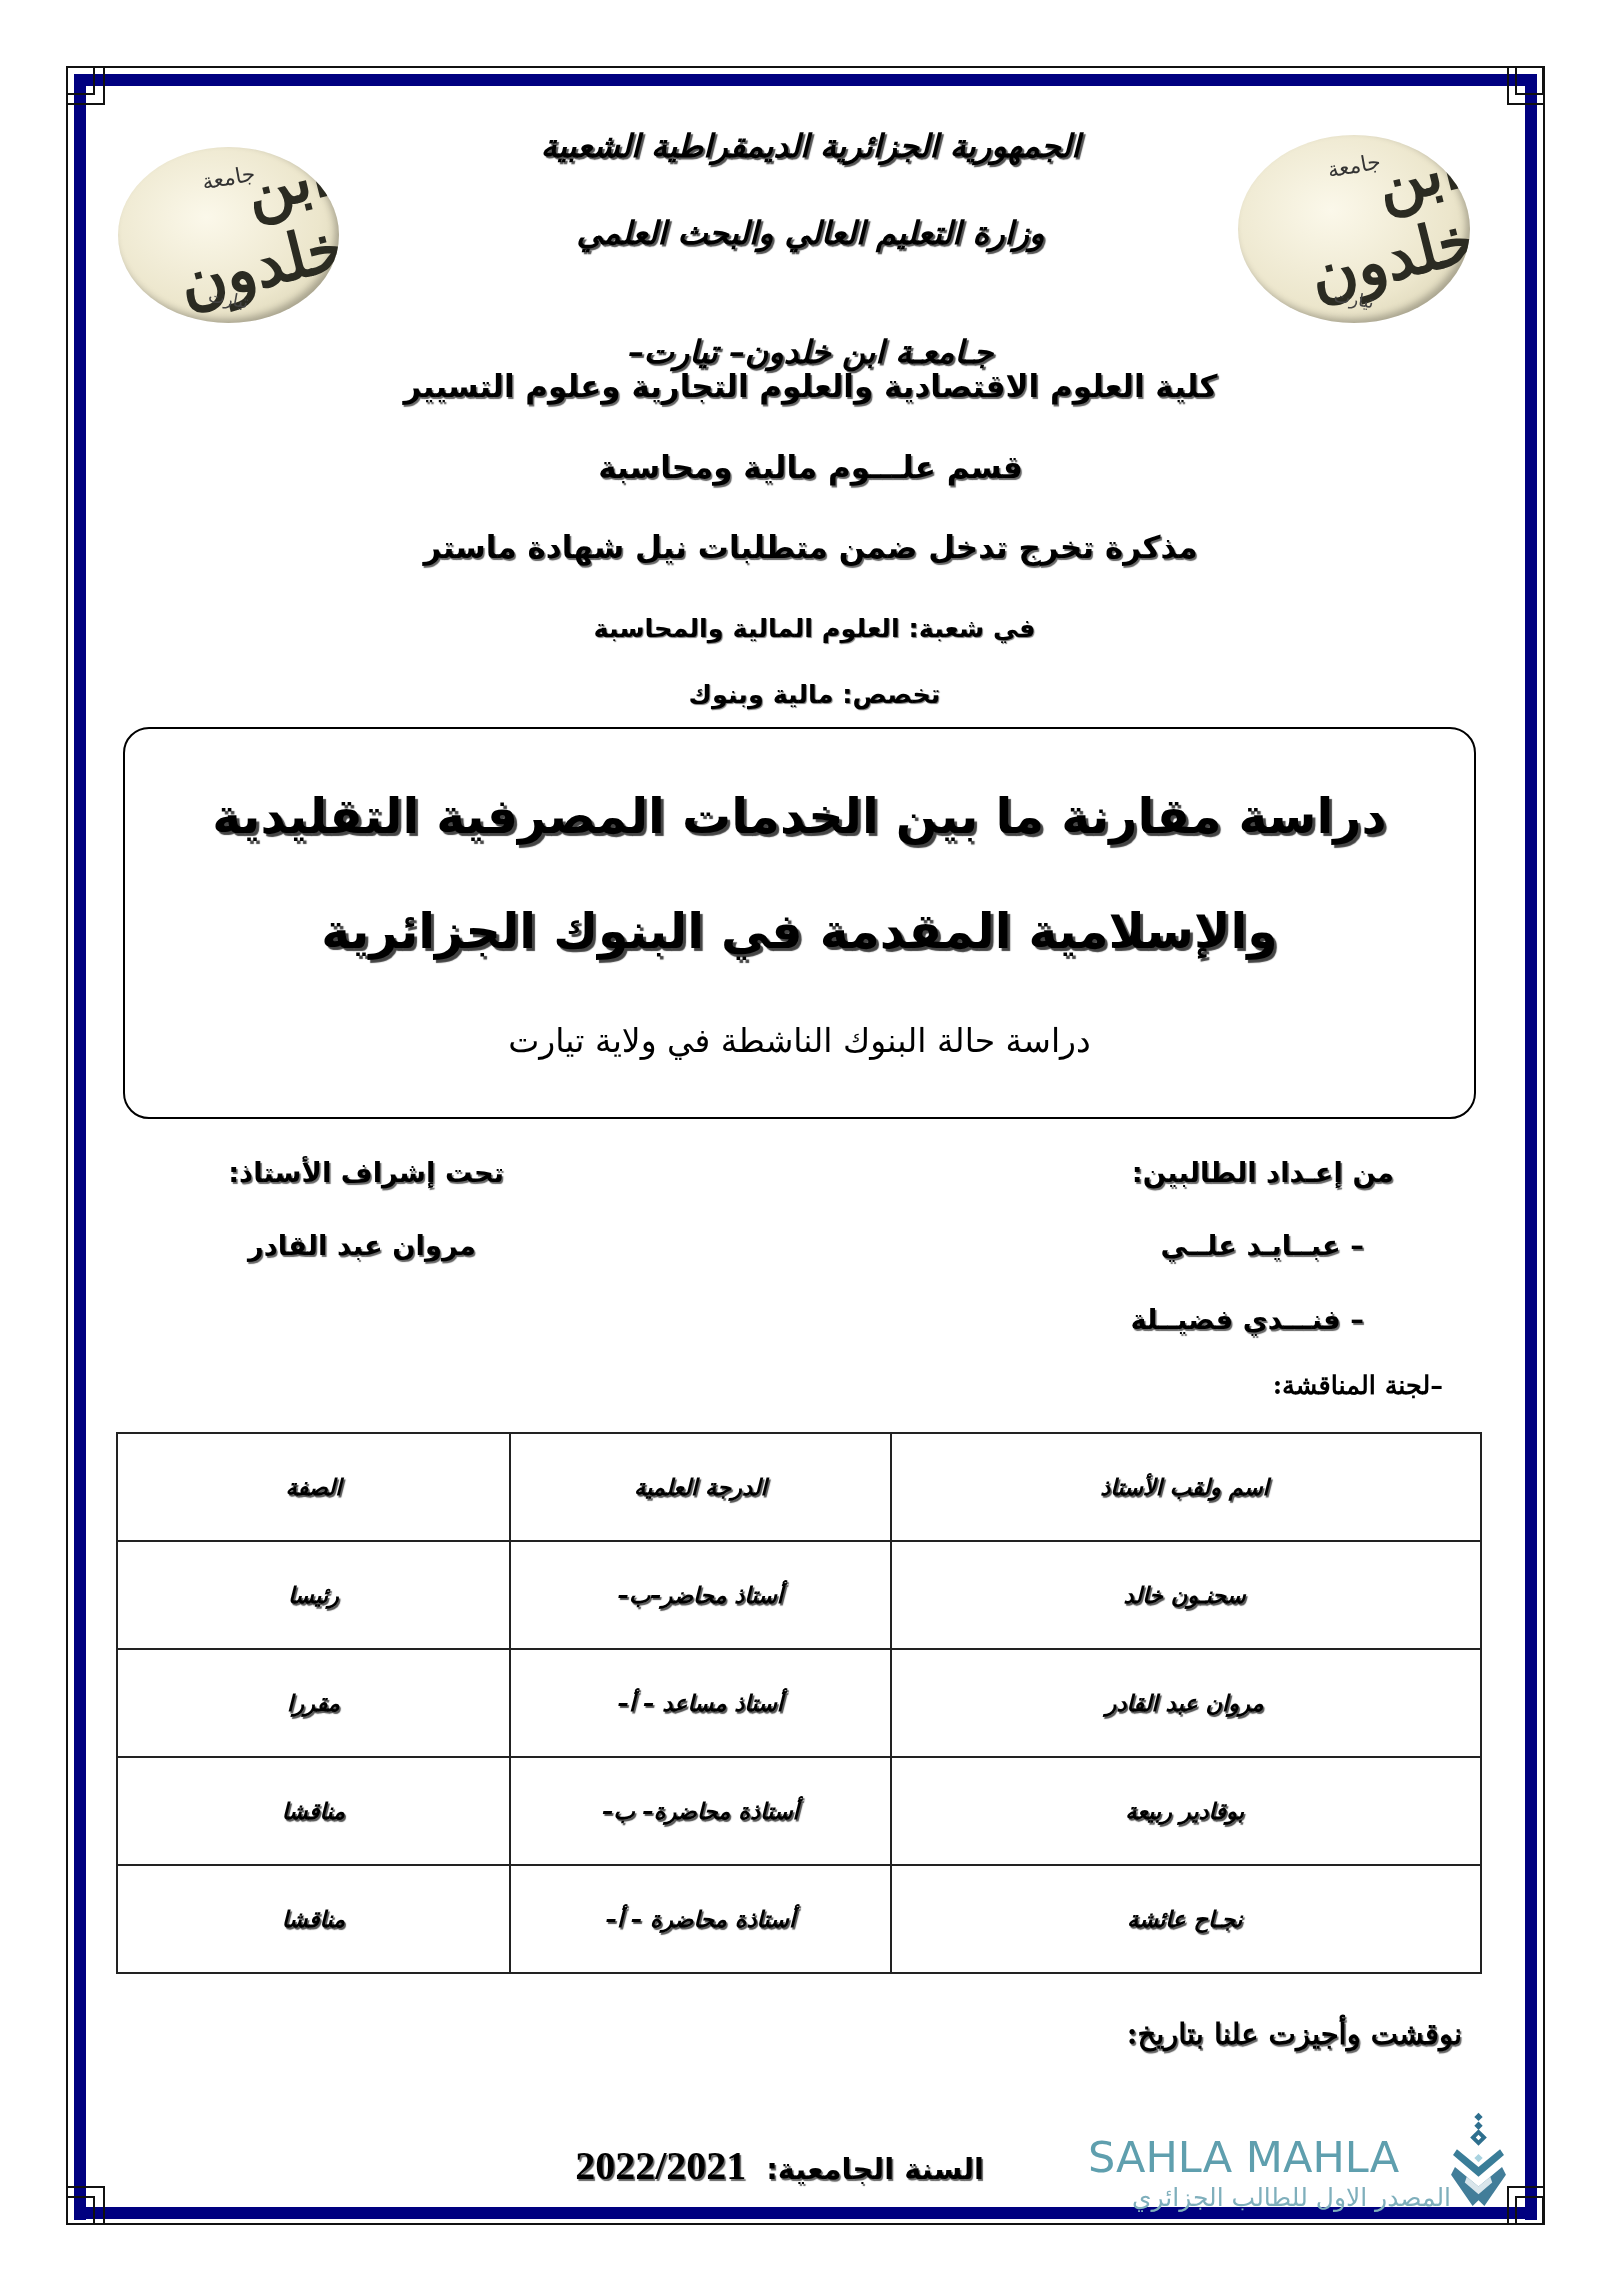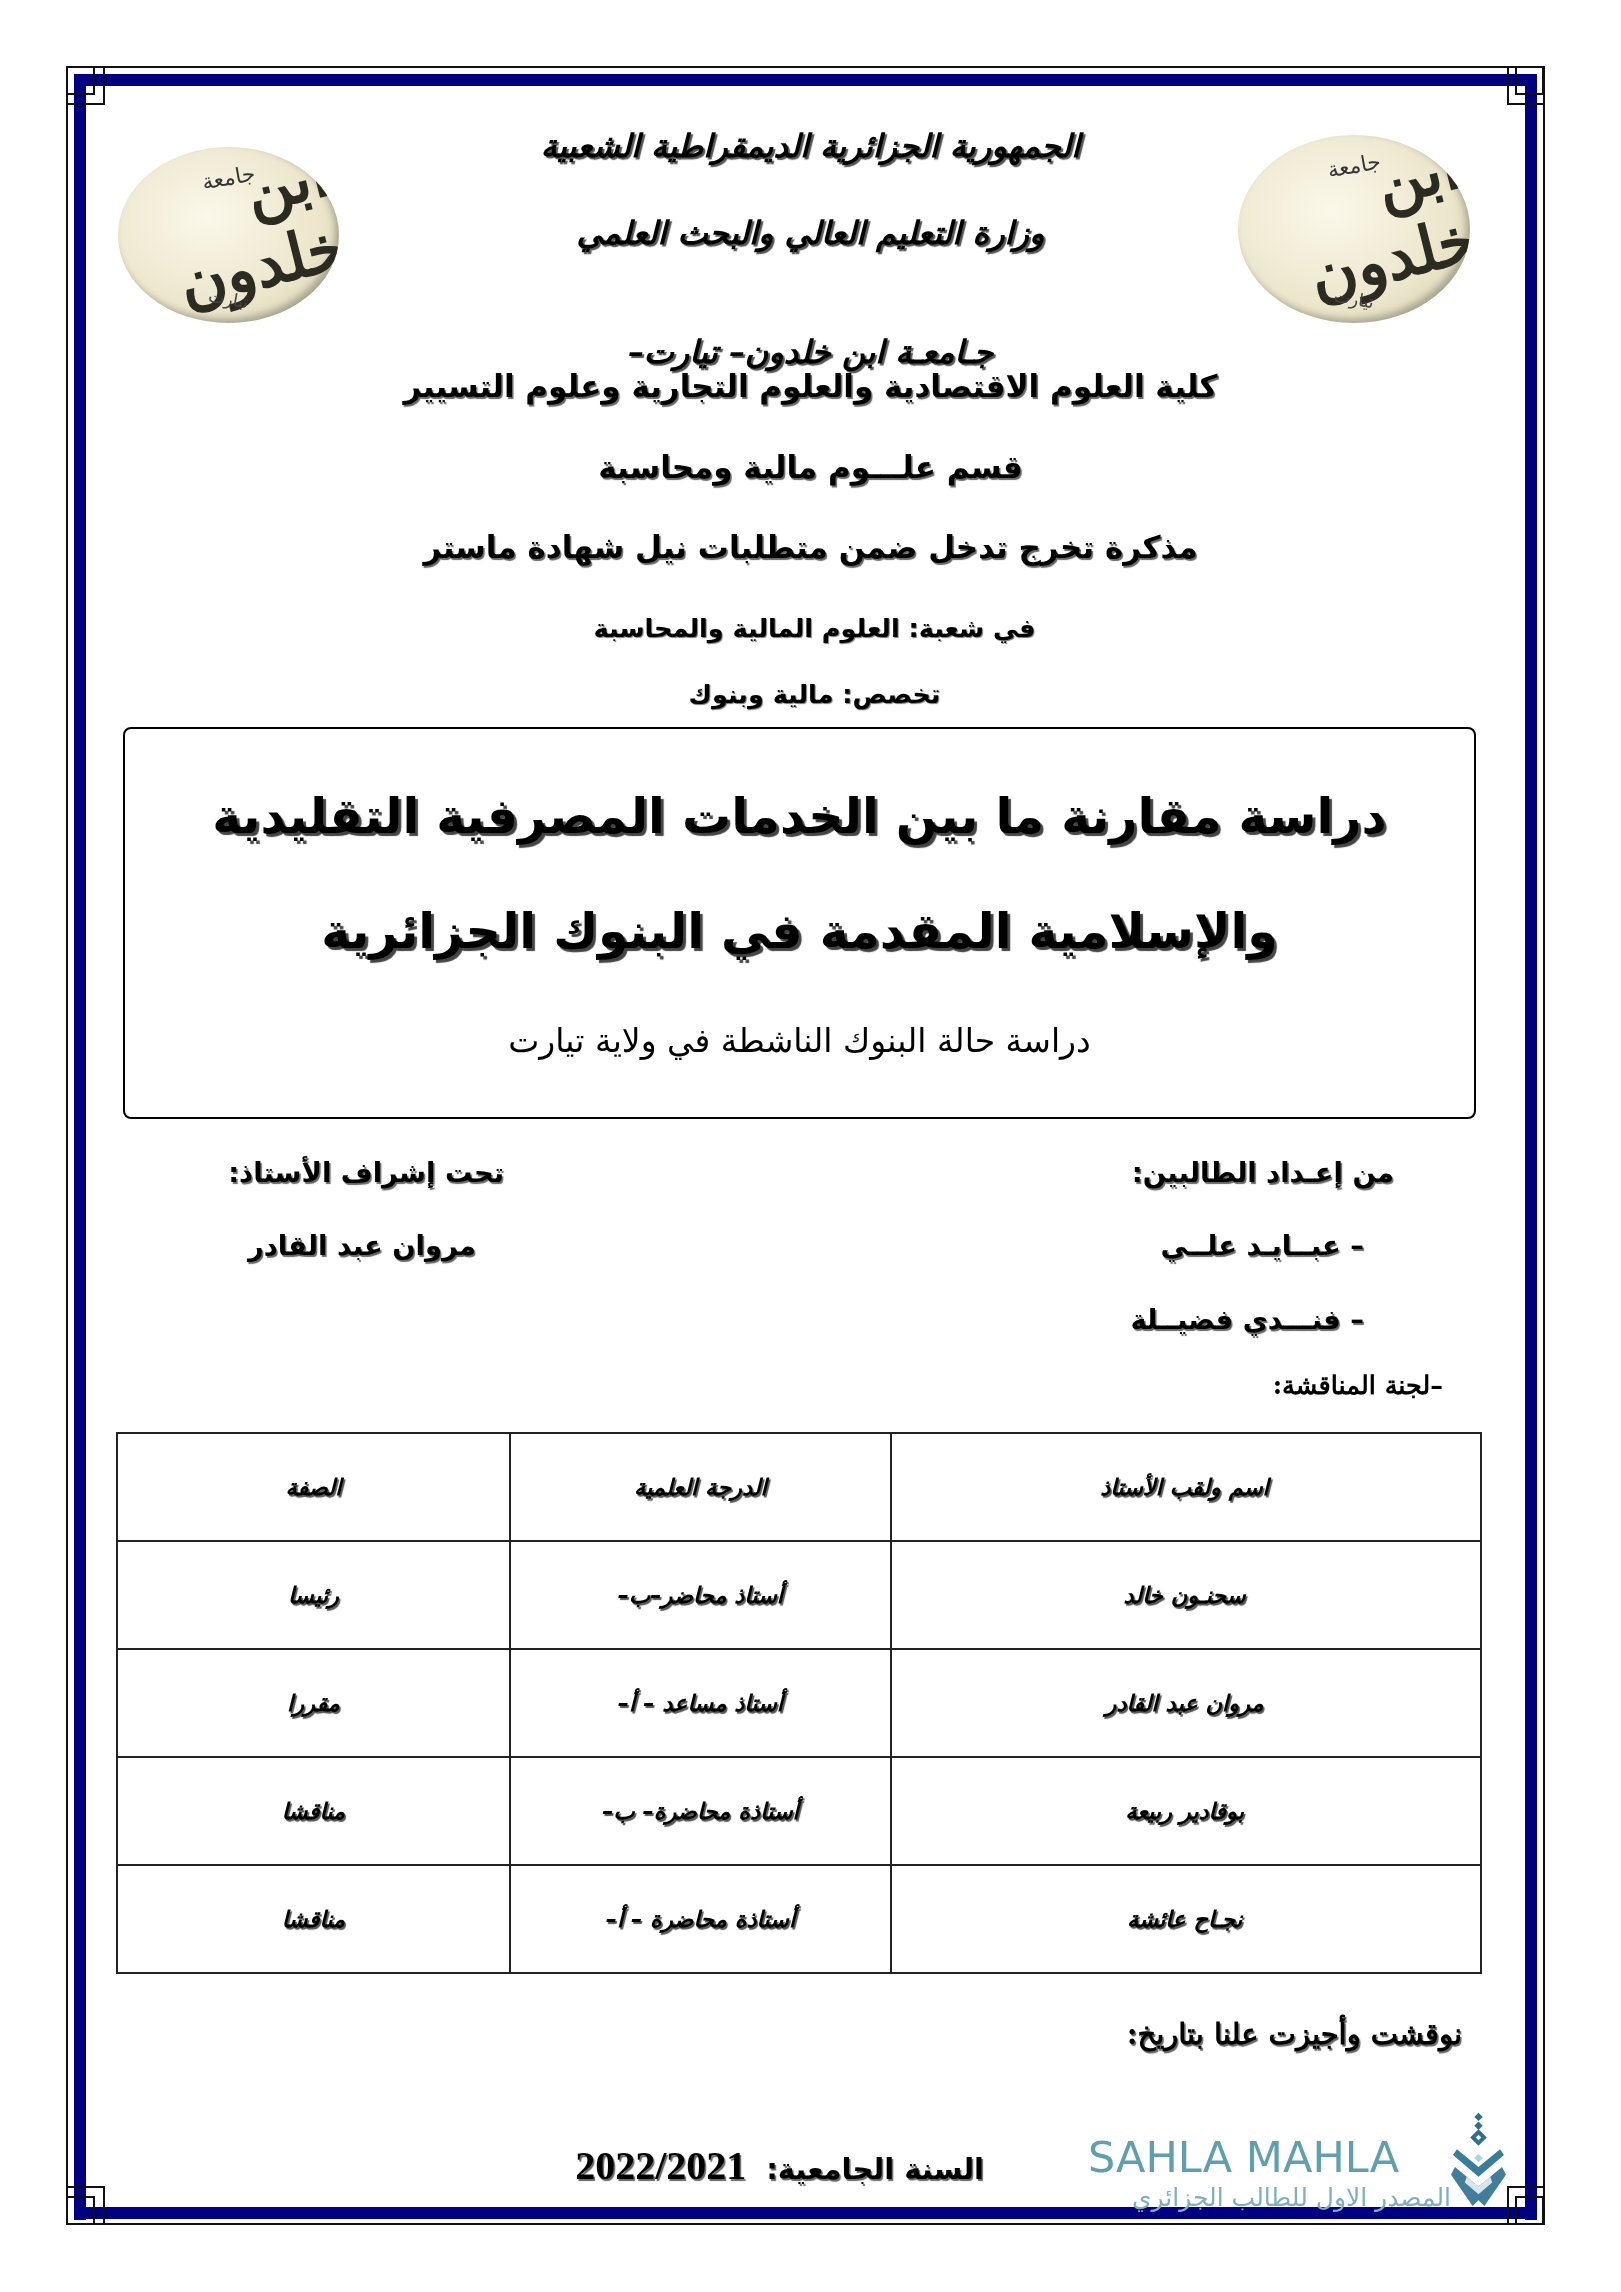--- a/index.html
+++ b/index.html
@@ -12,21 +12,21 @@
     .line { position: absolute; left: 0; right: 0; text-align: center; direction: rtl; font-weight: bold; white-space: nowrap; }
     .hdr { font-family: "DejaVu Serif", serif; font-style: italic; font-size: 32px; text-shadow: 2px 2px 1px #555; }
     .fac { font-family: "DejaVu Sans", sans-serif; font-size: 31px; text-shadow: 1.5px 1.5px 1px #666; }
     .sm  { font-family: "DejaVu Sans", sans-serif; font-size: 23.5px; text-shadow: 1px 1px 1px #777; padding-left: 8px; }
 
     .logo { position: absolute; border-radius: 50%; background: radial-gradient(ellipse at 40% 40%, #fbf8ea 0%, #ece6cc 60%, #cfc8a8 100%); box-shadow: inset -3.9px -3.9px 7.8px rgba(0,0,0,0.25); display: flex; align-items: center; justify-content: center; overflow: hidden; }
     .logo-text { font-family: "DejaVu Serif", serif; font-size: 63px; font-weight: bold; color: #2b2b22; direction: rtl; transform: rotate(-14deg); letter-spacing: -3.9px; }
     .logo-top { position: absolute; top: 17.6px; left: 0; right: 0; text-align: center; font-family: "DejaVu Serif", serif; font-size: 21.6px; color: #333; direction: rtl; transform: rotate(-10deg); }
     .logo-bot { position: absolute; bottom: 13.7px; left: 0; right: 0; text-align: center; font-family: "DejaVu Serif", serif; font-size: 17.6px; color: #444; direction: rtl; transform: rotate(10deg); }
 
-    .title-box { position: absolute; left: 123px; top: 727px; width: 1353px; height: 392px; border: 2.9px solid #000; border-radius: 8px; box-sizing: border-box; }
+    .title-box { position: absolute; left: 123px; top: 727px; width: 1353px; height: 392px; border: 2.9px solid #000; border-radius: 26px; box-sizing: border-box; }
     .title-line { position: absolute; left: 0; right: 0; text-align: center; direction: rtl; font-family: "DejaVu Sans", sans-serif; font-weight: bold; white-space: nowrap; text-shadow: 2.9px 2.9px 1px #444; }
     .title-main { font-size: 49px; }
     .title-sub { font-size: 33px; font-weight: normal; font-family: "DejaVu Serif", serif; text-shadow: none; }
 
     .label { position: absolute; direction: rtl; font-family: "DejaVu Sans", sans-serif; font-weight: bold; font-size: 27.4px; white-space: nowrap; text-shadow: 1.5px 1.5px 1px #666; }
 
     table.committee { position: absolute; left: 116px; top: 1432px; width: 1366px; border-collapse: collapse; direction: rtl; }
     table.committee td { border: 2px solid #222; height: 104px; font-family: "DejaVu Sans", sans-serif; font-style: italic; font-weight: bold; font-size: 22.5px; text-shadow: 1.5px 1.5px 1px #555; }
     td.c-name { width: 588px; text-align: center; padding-right: 3.9px; }
     td.c-grade { width: 380px; text-align: center; }

